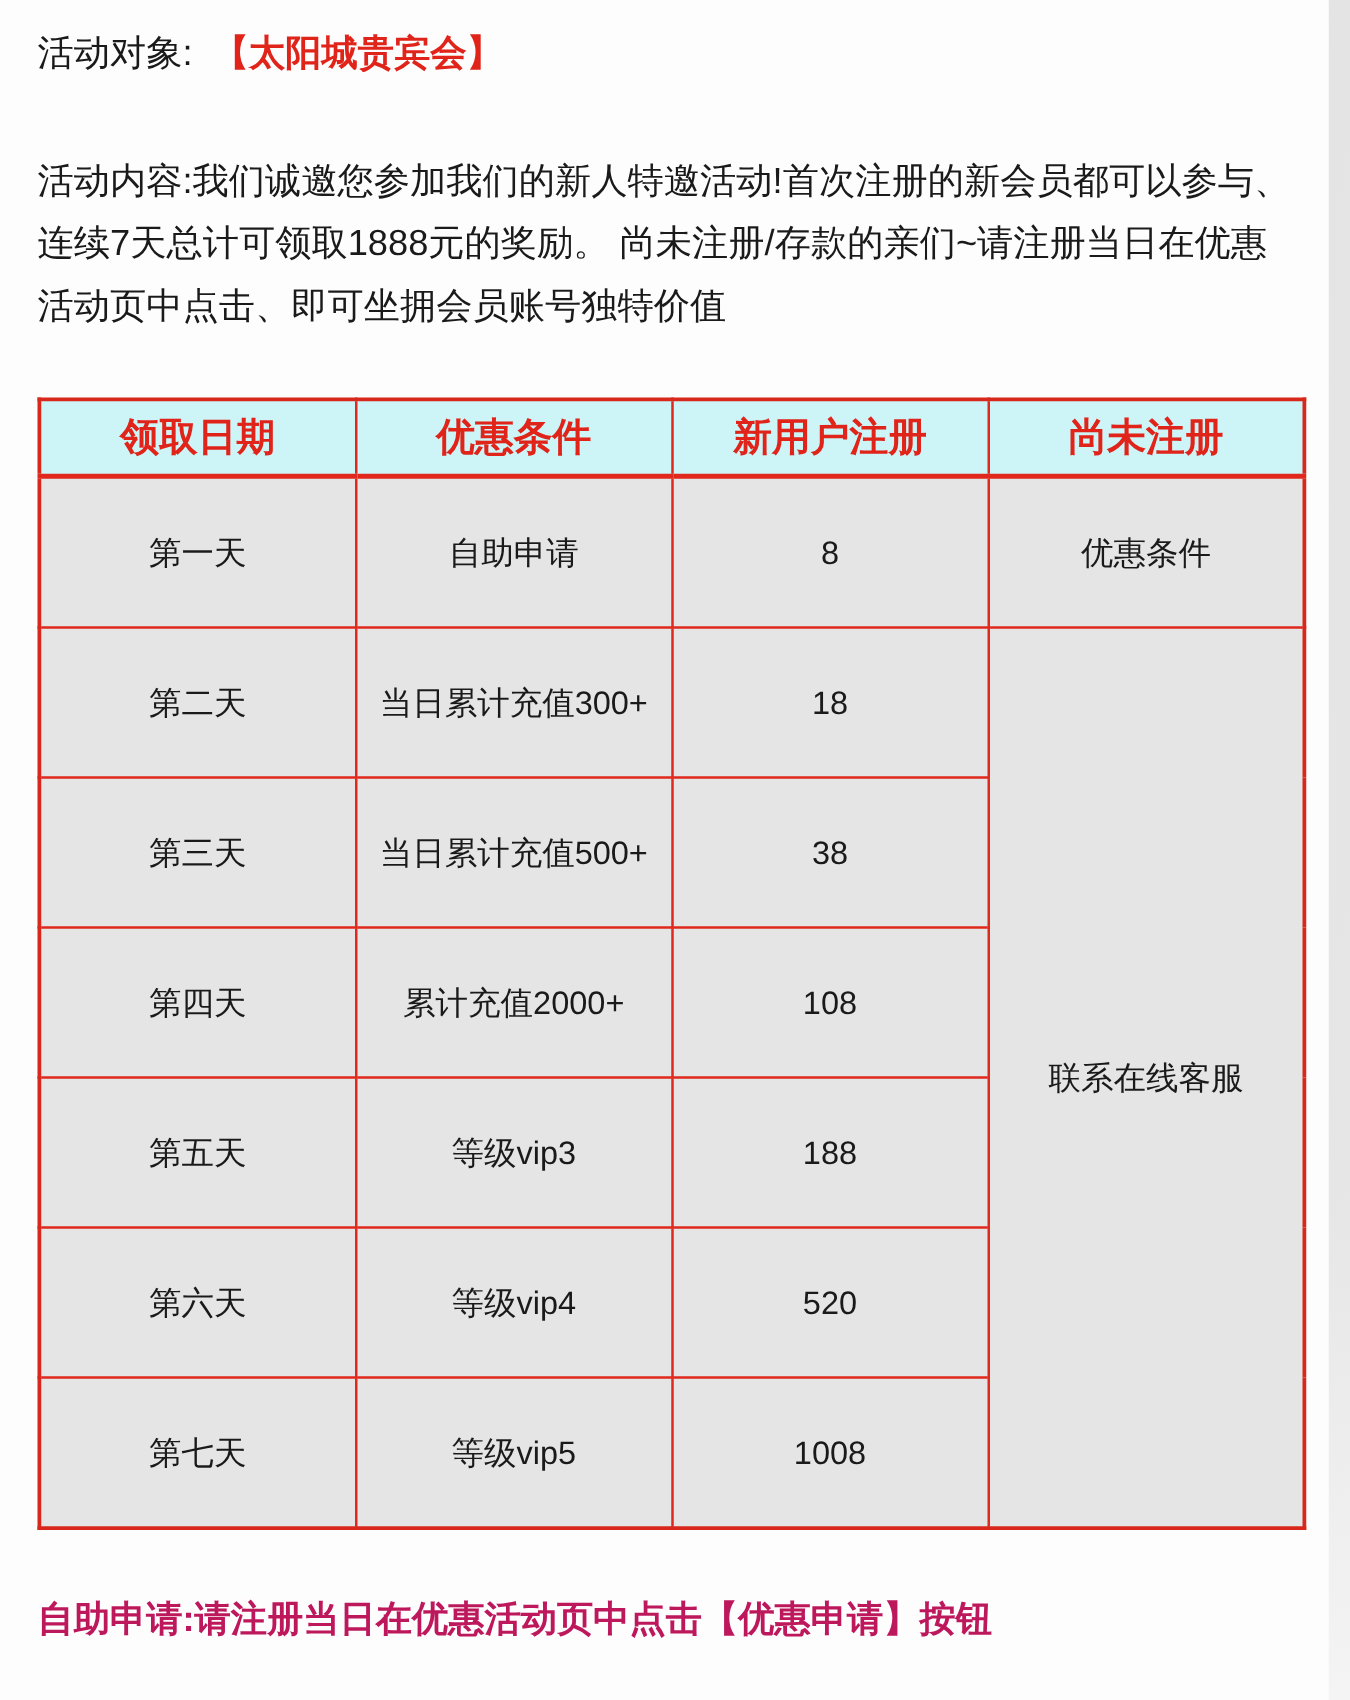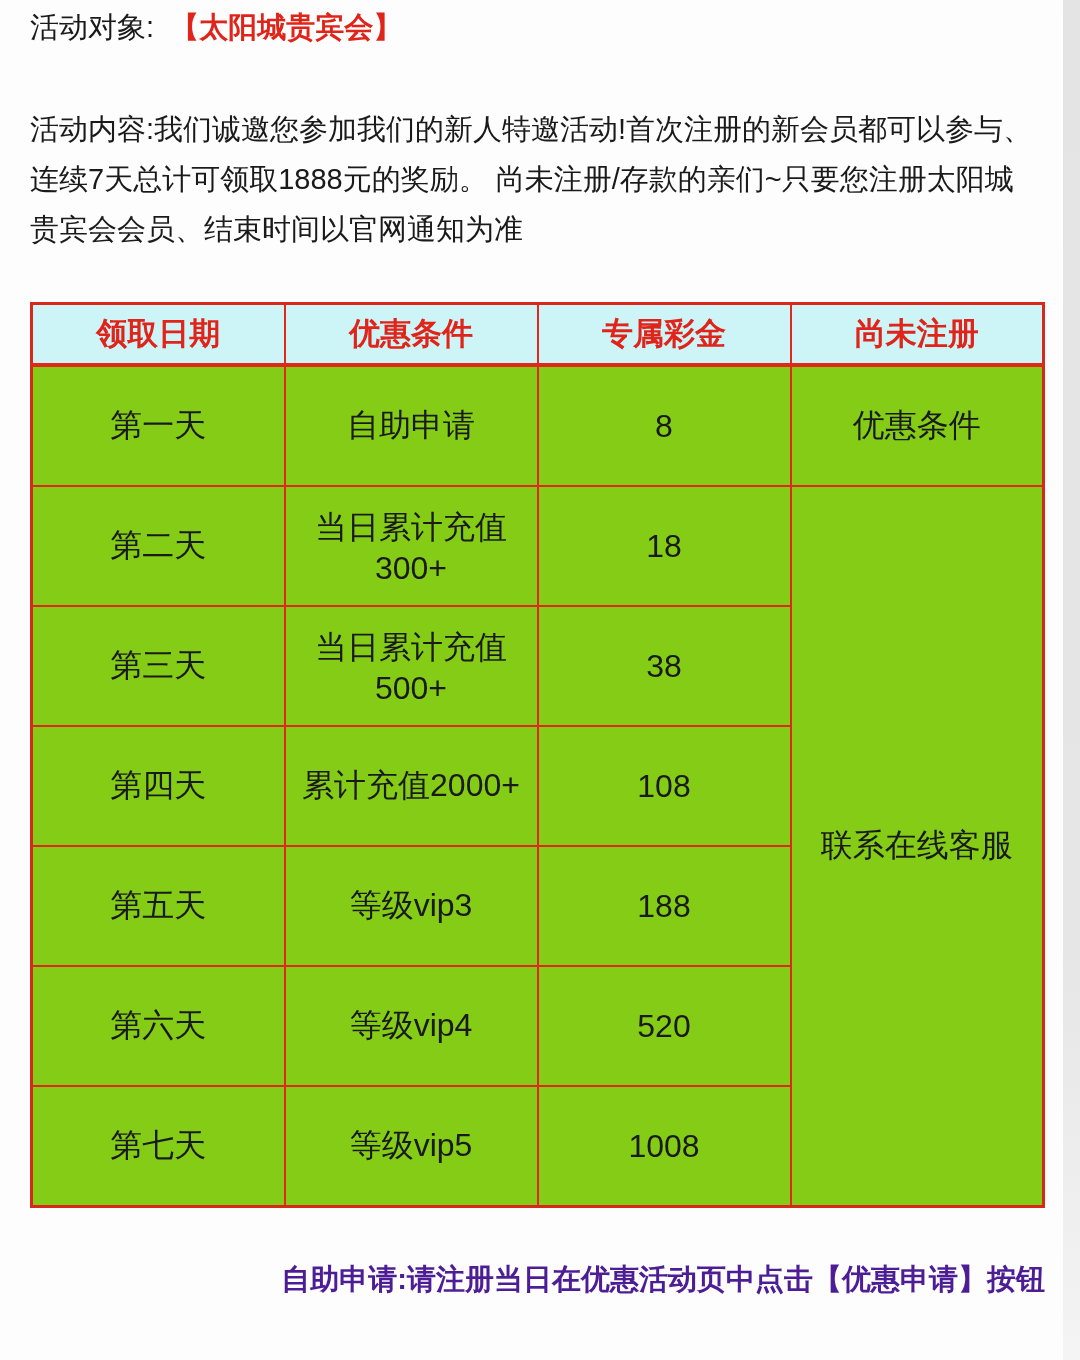--- a/index.html
+++ b/index.html
@@ -19,21 +19,21 @@
   .scroll-strip {
     position: absolute;
     top: 0;
     right: 0;
     width: 17px;
     height: 100%;
     background: linear-gradient(#e4e4e4 0%, #e6e6e6 70%, #f4f4f4 100%);
   }
   .content {
     position: absolute;
-    top: 0;
+    top: 16px;
     left: 0;
     width: 1063px;
     padding: 6px 18px 0 30px;
     box-sizing: border-box;
   }
   .line-target {
     font-size: 29px;
     line-height: 42px;
     white-space: nowrap;
   }
@@ -71,57 +71,56 @@
   }
   table.promo th {
     background: #cdf5f8;
     color: #e0241a;
     font-weight: bold;
     font-size: 31px;
     height: 58px;
     border-bottom-width: 4px;
   }
   table.promo td {
-    background: #84cc16;
-    font-size: 32px;
+    background: #e5e5e5;
+    font-size: 26px;
     color: #1a1a1a;
     height: 118px;
     font-weight: normal;
   }
   .footnote {
     margin-top: 52px;
     font-size: 29px;
     font-weight: bold;
-    color: #4c1d95;
+    color: #be185d;
     white-space: nowrap;
-    text-align: right;
   }
 </style>
 </head>
 <body>
 
 <div class="page">
   <div class="scroll-strip"></div>
 
   <div class="content">
 
     <div class="line-target">
       <span class="label">活动对象:</span>
       <span class="value">【太阳城贵宾会】</span>
     </div>
 
 
-    <div class="description">活动内容:我们诚邀您参加我们的新人特邀活动!首次注册的新会员都可以参与、连续7天总计可领取1888元的奖励。 尚未注册/存款的亲们~只要您注册太阳城贵宾会会员、结束时间以官网通知为准</div>
+    <div class="description">活动内容:我们诚邀您参加我们的新人特邀活动!首次注册的新会员都可以参与、连续7天总计可领取1888元的奖励。 尚未注册/存款的亲们~请注册当日在优惠活动页中点击、即可坐拥会员账号独特价值</div>
 
     <table class="promo">
       <thead>
         <tr>
           <th>领取日期</th>
           <th>优惠条件</th>
-          <th>专属彩金</th>
+          <th>新用户注册</th>
           <th>尚未注册</th>
         </tr>
       </thead>
       <tbody>
         <tr>
           <td>第一天</td>
           <td>自助申请</td>
           <td>8</td>
           <td>优惠条件</td>
         </tr>

